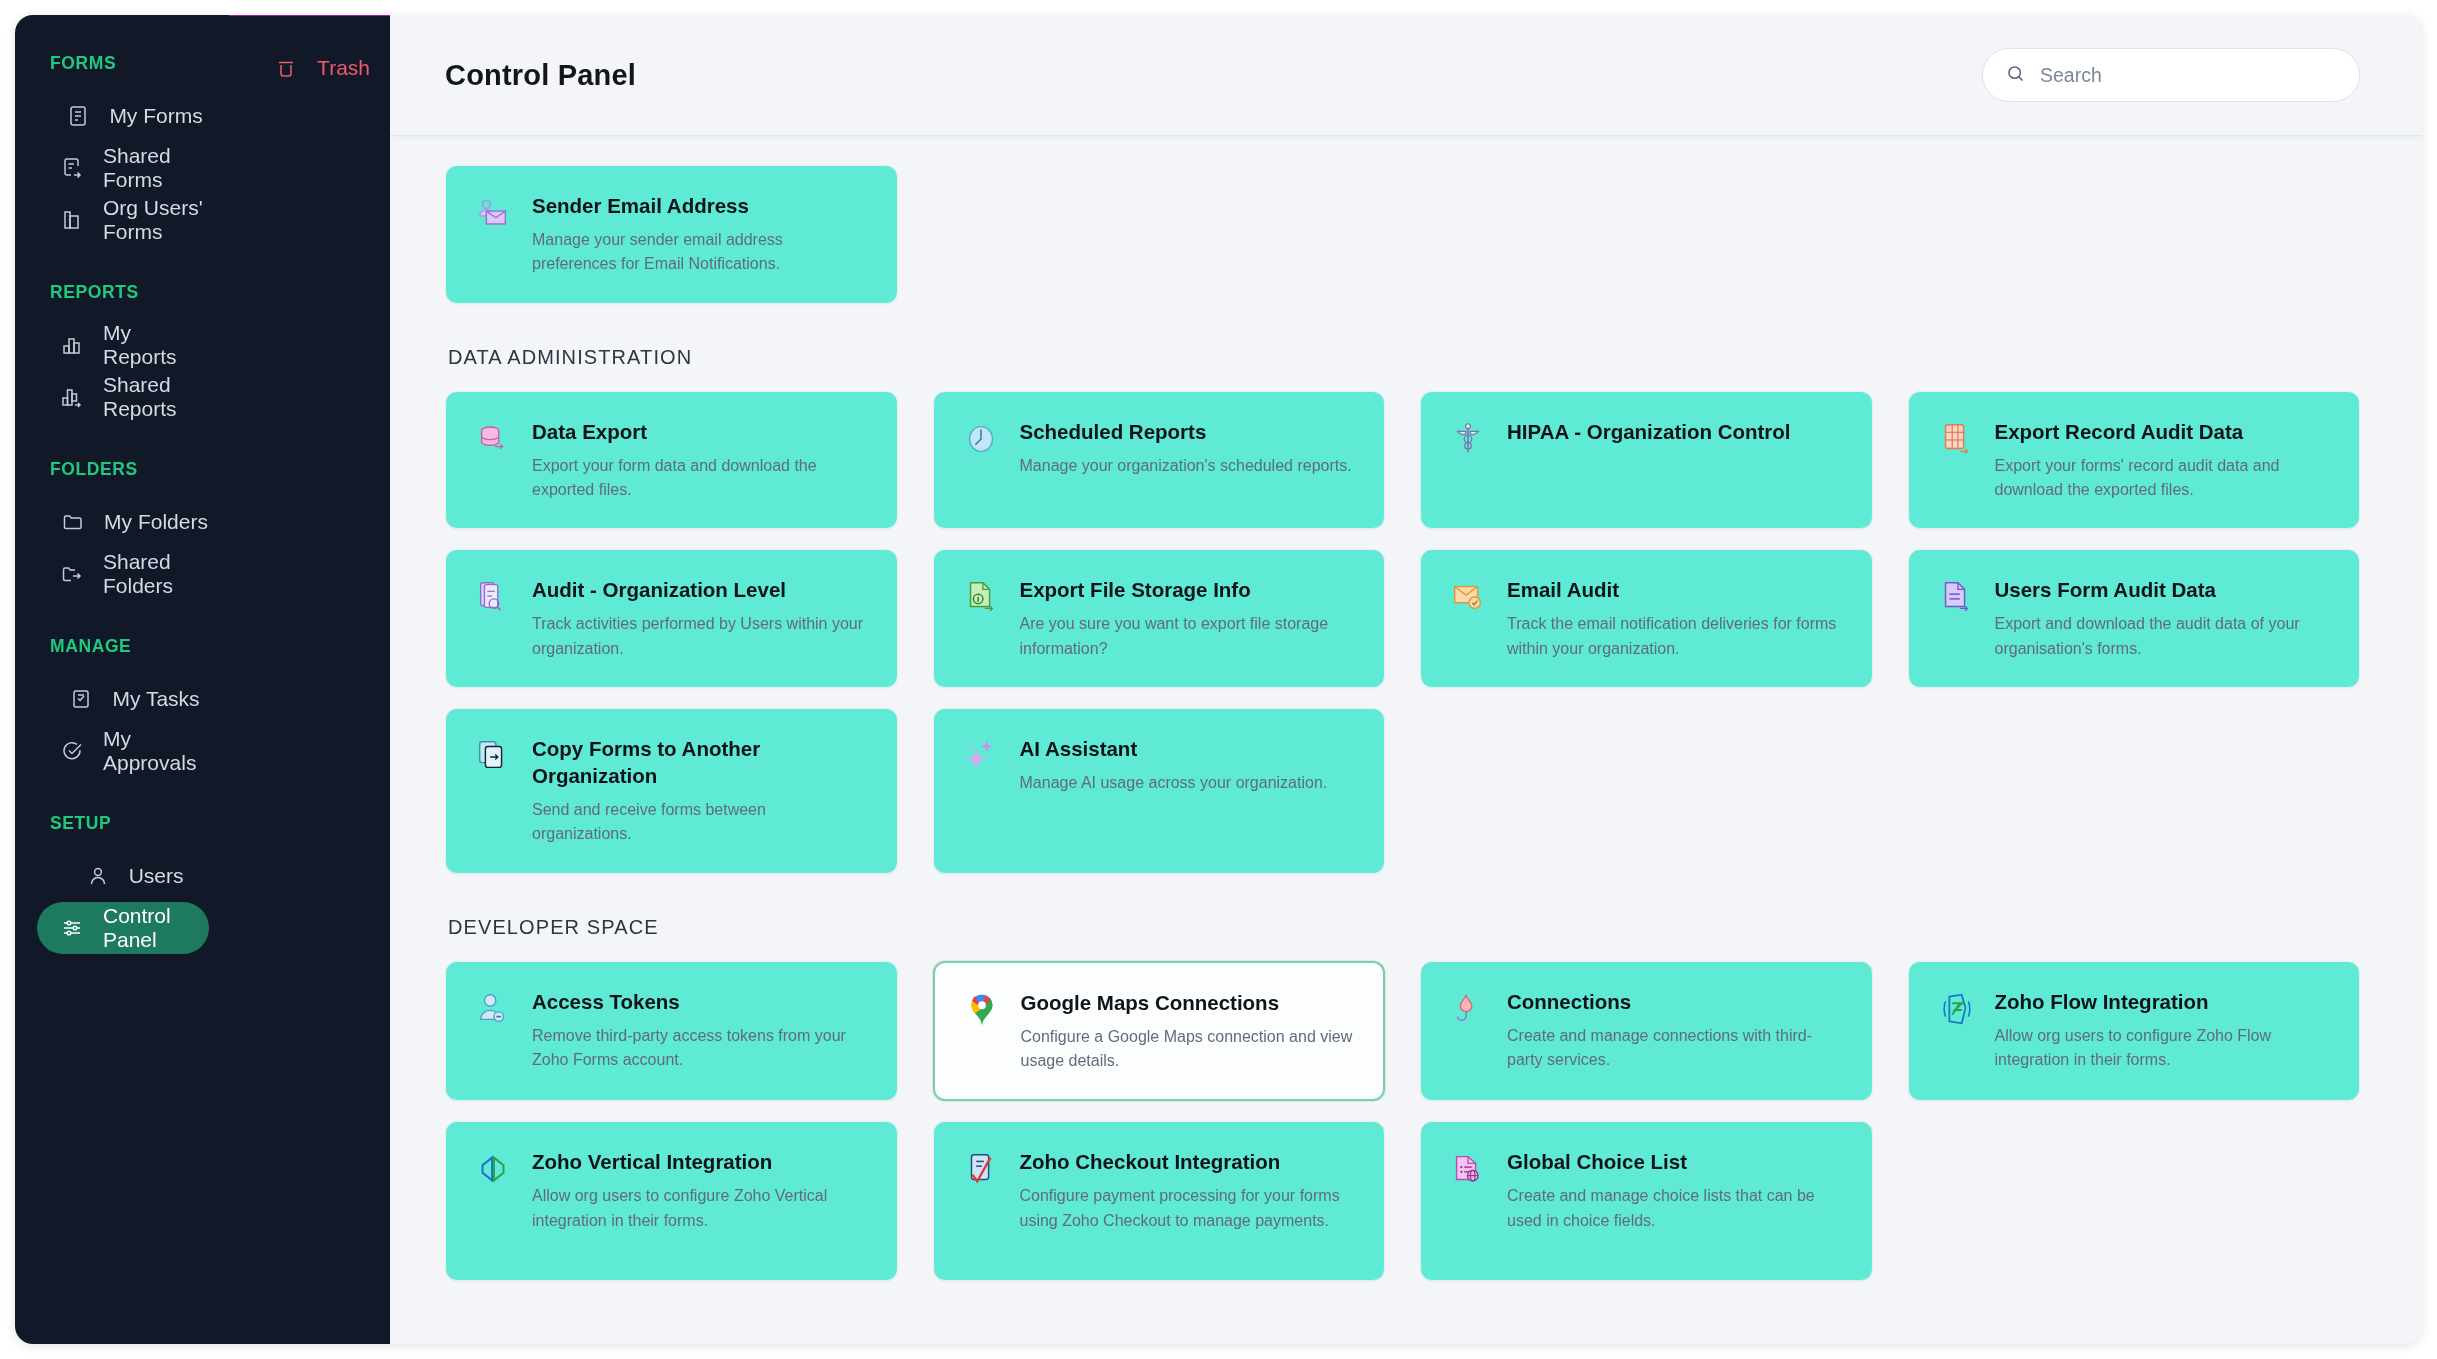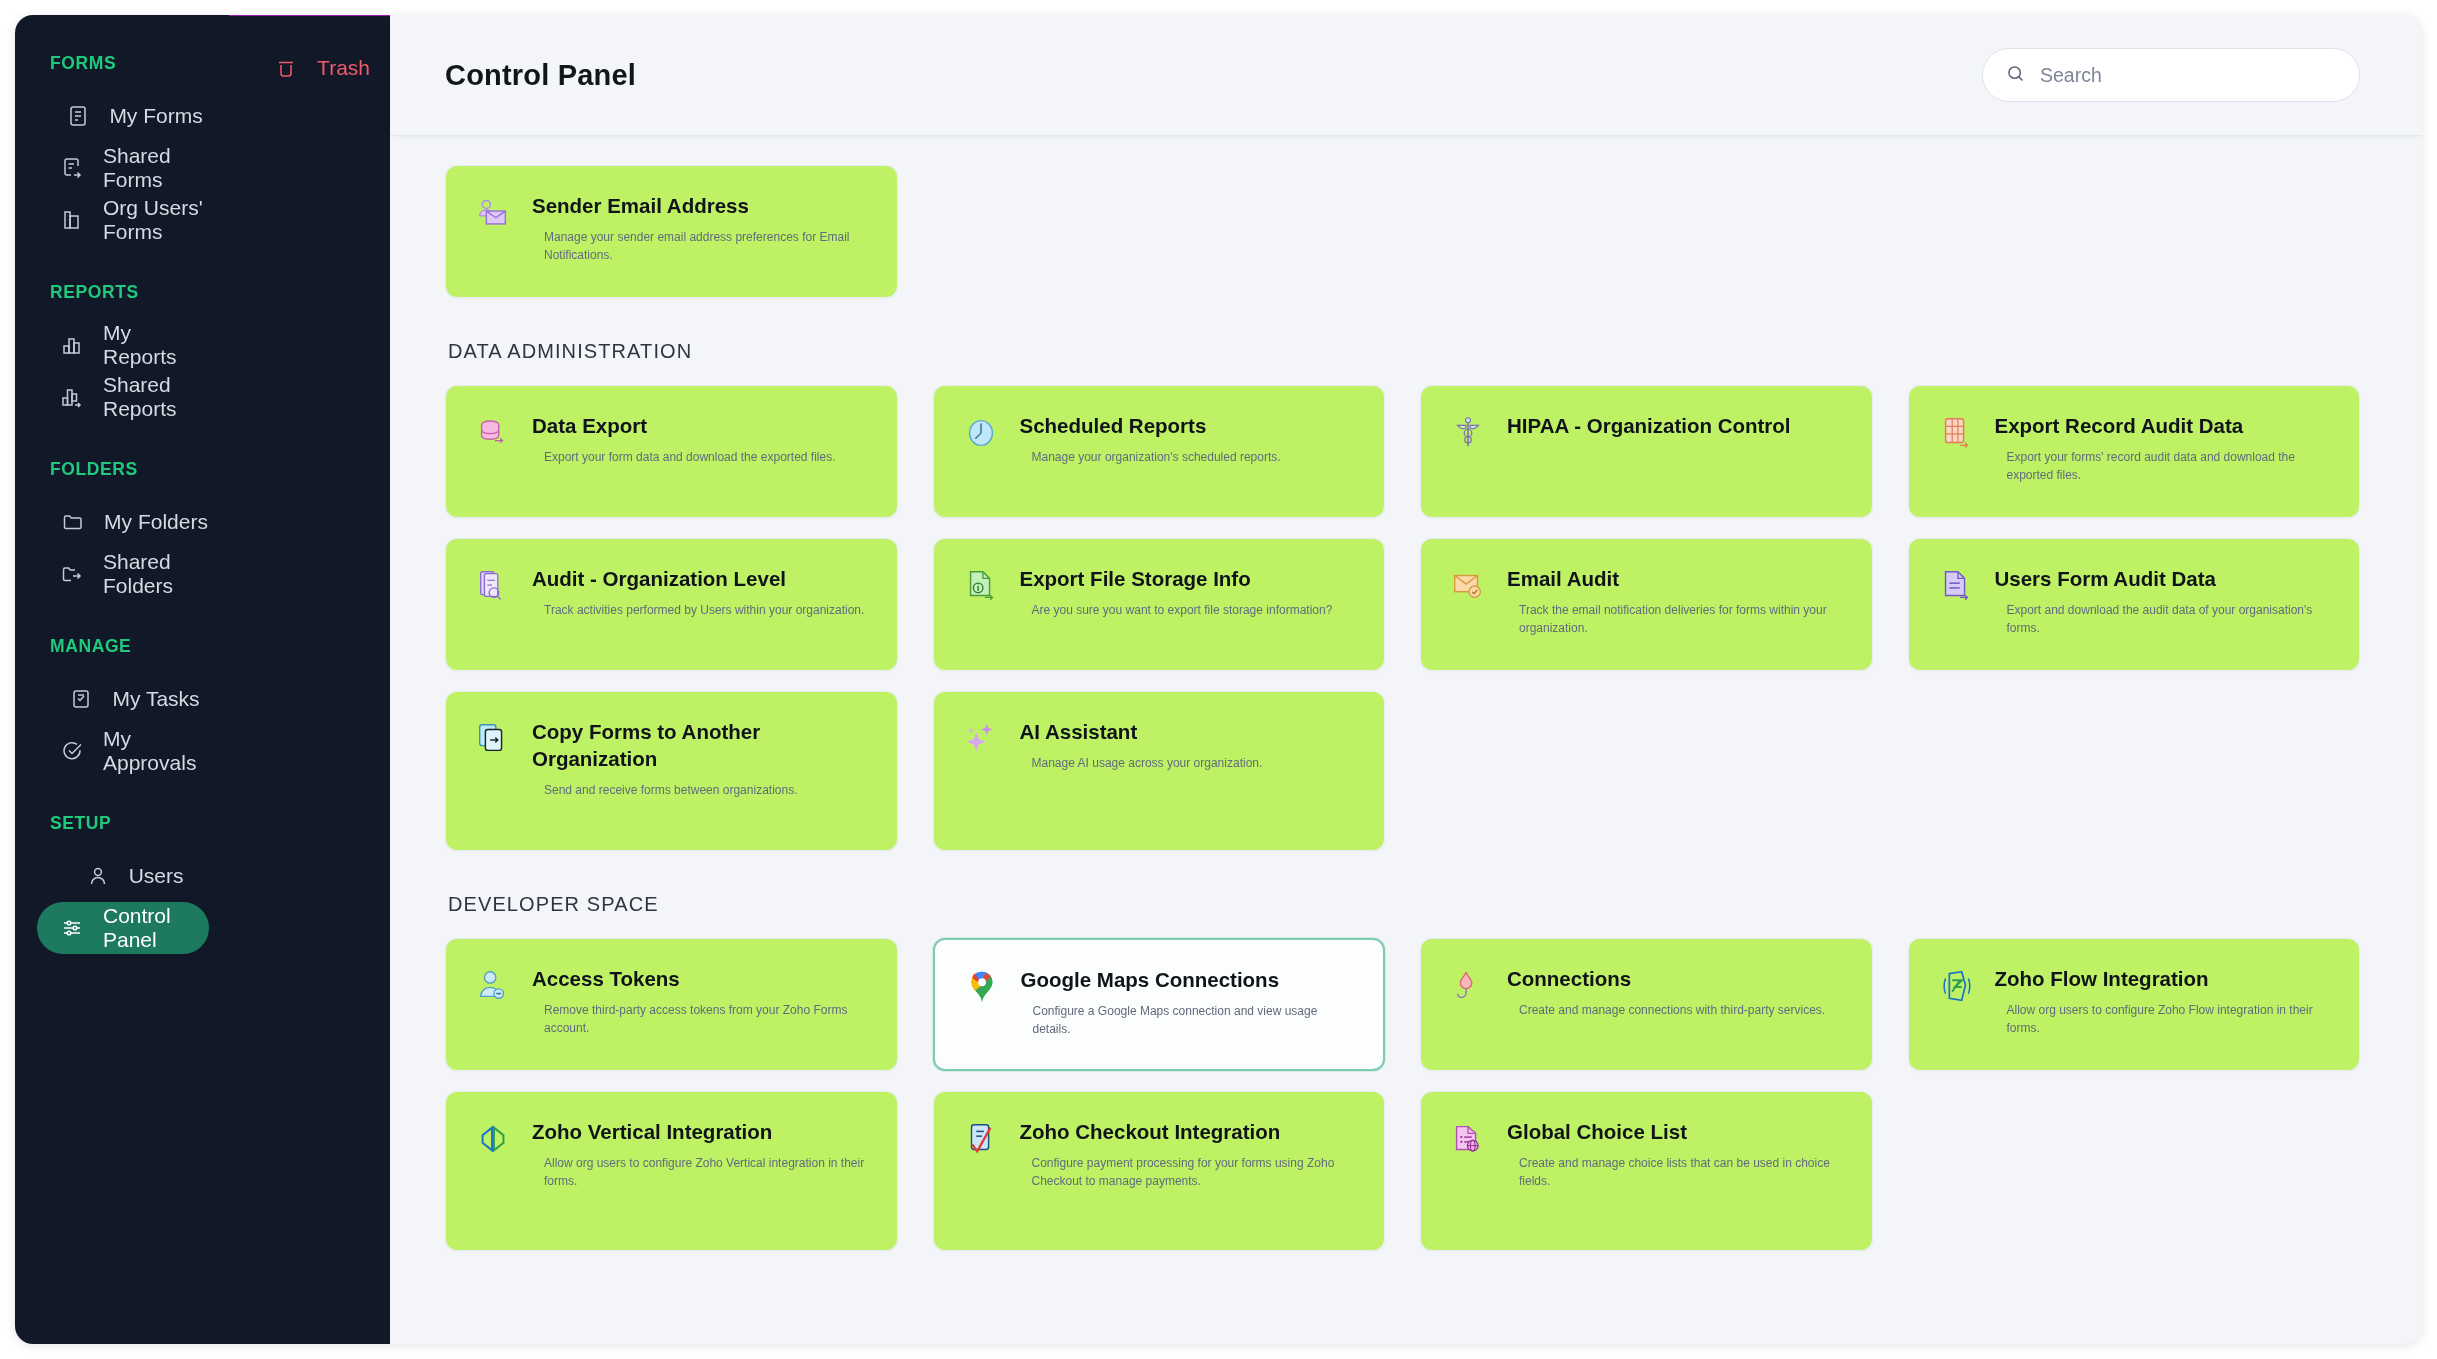--- a/index.html
+++ b/index.html
@@ -110,21 +110,21 @@
     color: #2d3542;
     font-weight: 400;
     margin: 42px 0 22px 3px;
   }
   .grid {
     display: grid;
     grid-template-columns: repeat(4, 1fr);
     gap: 20px 35px;
   }
   .card {
-    background: #bef264;
+    background: #5eead4;
     border: 1px solid #e9edf3;
     border-radius: 12px;
     padding: 26px 28px 26px 28px;
     display: flex;
     gap: 20px;
     min-height: 133px;
     cursor: pointer;
     box-shadow: 0 1px 2px rgba(40,50,70,0.035);
   }
   .card.selected {
@@ -137,24 +137,23 @@
   .card-icon svg { width: 38px; height: 38px; display: block; }
   .card-body { min-width: 0; }
   .card-title {
     font-size: 20.5px;
     font-weight: 700;
     color: #10131a;
     line-height: 1.32;
     margin-bottom: 9px;
   }
   .card-desc {
-    font-size: 12px;
+    font-size: 16px;
     color: #616b7d;
     line-height: 1.52;
-    margin-left: 12px;
   }
   .spacer-card { visibility: hidden; }
 </style>
 </head>
 <body>
 
 <div class="app">
 
   <nav class="sidebar">
     <div class="sb-scroll">

